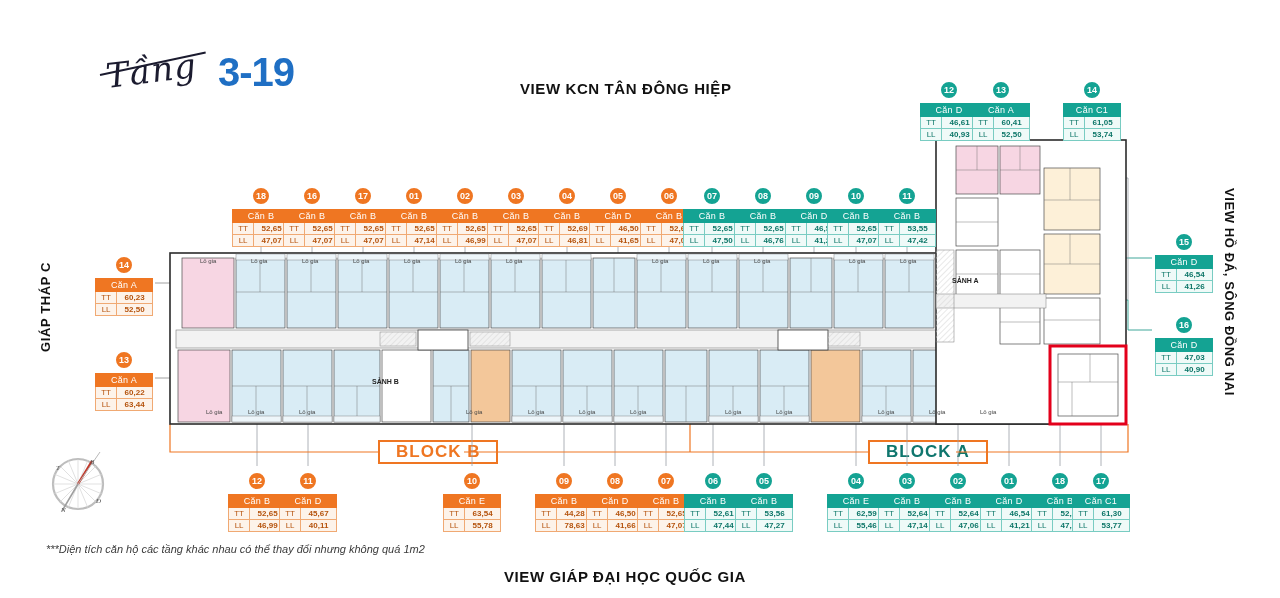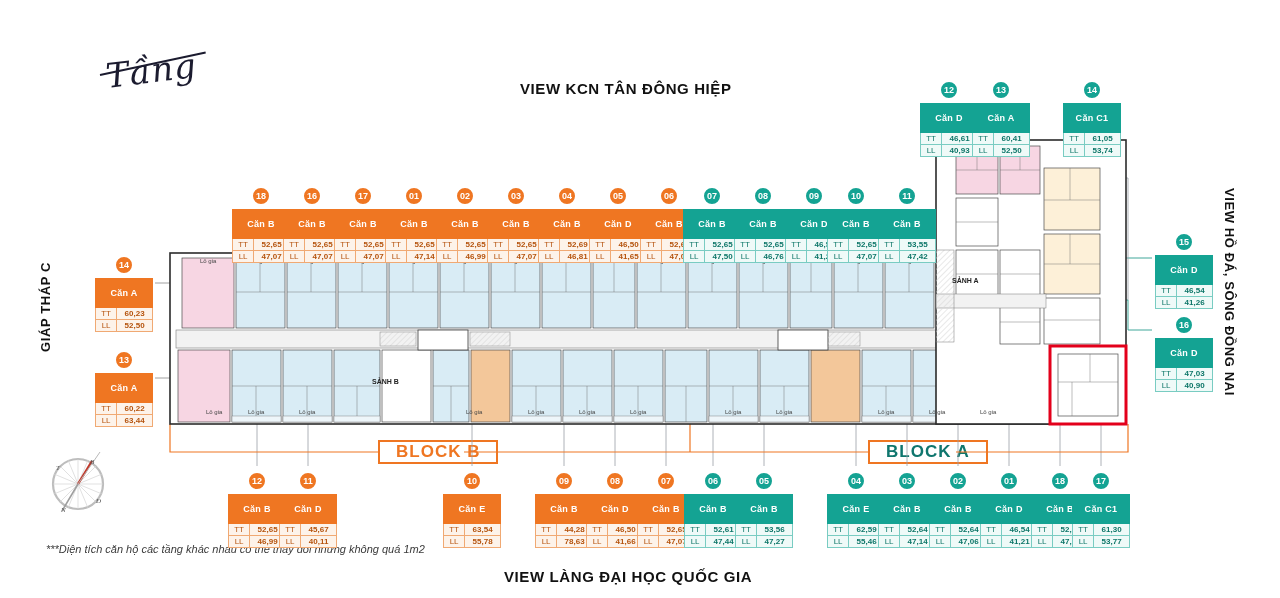--- a/index.html
+++ b/index.html
@@ -57,22 +57,22 @@
 
   
   .unit-tag { position:absolute; width:58px; }
   .unit-num {
     width:20px; height:20px; border-radius:50%;
     margin:0 auto 3px auto; color:#fff; font-size:9px; font-weight:bold;
     display:flex; align-items:center; justify-content:center;
     border:2px solid #fff;
   }
   .unit-type {
-    text-align:center; color:#fff; font-size:9px; font-weight:bold;
-    padding:10px 0; letter-spacing:.3px;
+    text-align:center; color:#fff; font-size:9px; font-weight:normal;
+    padding:2px 0; letter-spacing:.3px;
   }
   .unit-row { display:flex; font-size:8px; border-left:1px solid; border-right:1px solid; border-bottom:1px solid; }
   .unit-row .k { width:38%; text-align:center; padding:1px 0; border-right:1px solid; }
   .unit-row .v { width:62%; text-align:center; padding:1px 0; font-weight:bold; }
 
   .tag-orange .unit-num  { background:#ef7622; }
   .tag-orange .unit-type { background:#ef7622; }
   .tag-orange .unit-row  { border-color:#f0a973; background:#fdf3ea; color:#b5530d; }
   .tag-orange .unit-row .k { border-color:#f0a973; }
 
@@ -93,25 +93,26 @@
   .plan-text { position:absolute; font-size:6px; color:#444; }
   .sanh { position:absolute; font-size:7px; font-weight:bold; color:#222; }
 </style>
 </head>
 <body>
 
 <div id="title-block">
   <div id="title-sub-wrap">
     <div id="title-script">Tầng</div>
     <div id="title-script-stroke"></div>
+    <div id="title-floors">3-19</div>
   </div>
 </div>
 
 <div class="view-label" id="view-top">VIEW KCN TÂN ĐÔNG HIỆP</div>
-<div class="view-label" id="view-bottom">VIEW LÀNG ĐẠI HỌC QUỐC GIA</div>
+<div class="view-label" id="view-bottom">VIEW GIÁP ĐẠI HỌC QUỐC GIA</div>
 <div class="view-label" id="view-left">GIÁP THÁP C</div>
 <div class="view-label" id="view-right">VIEW HỒ ĐÁ, SÔNG ĐỒNG NAI</div>
 
 <div id="footnote">***Diện tích căn hộ các tầng khác nhau có thể thay đổi nhưng không quá 1m2</div>
 
 <div id="compass">
   <svg width="72" height="72" viewBox="0 0 72 72">
     <circle cx="36" cy="36" r="25" fill="none" stroke="#bdbdbd" stroke-width="2.2"></circle>
     <g stroke="#d4d4d4" stroke-width="0.7">
       <line x1="36" y1="11" x2="36" y2="61"></line>

